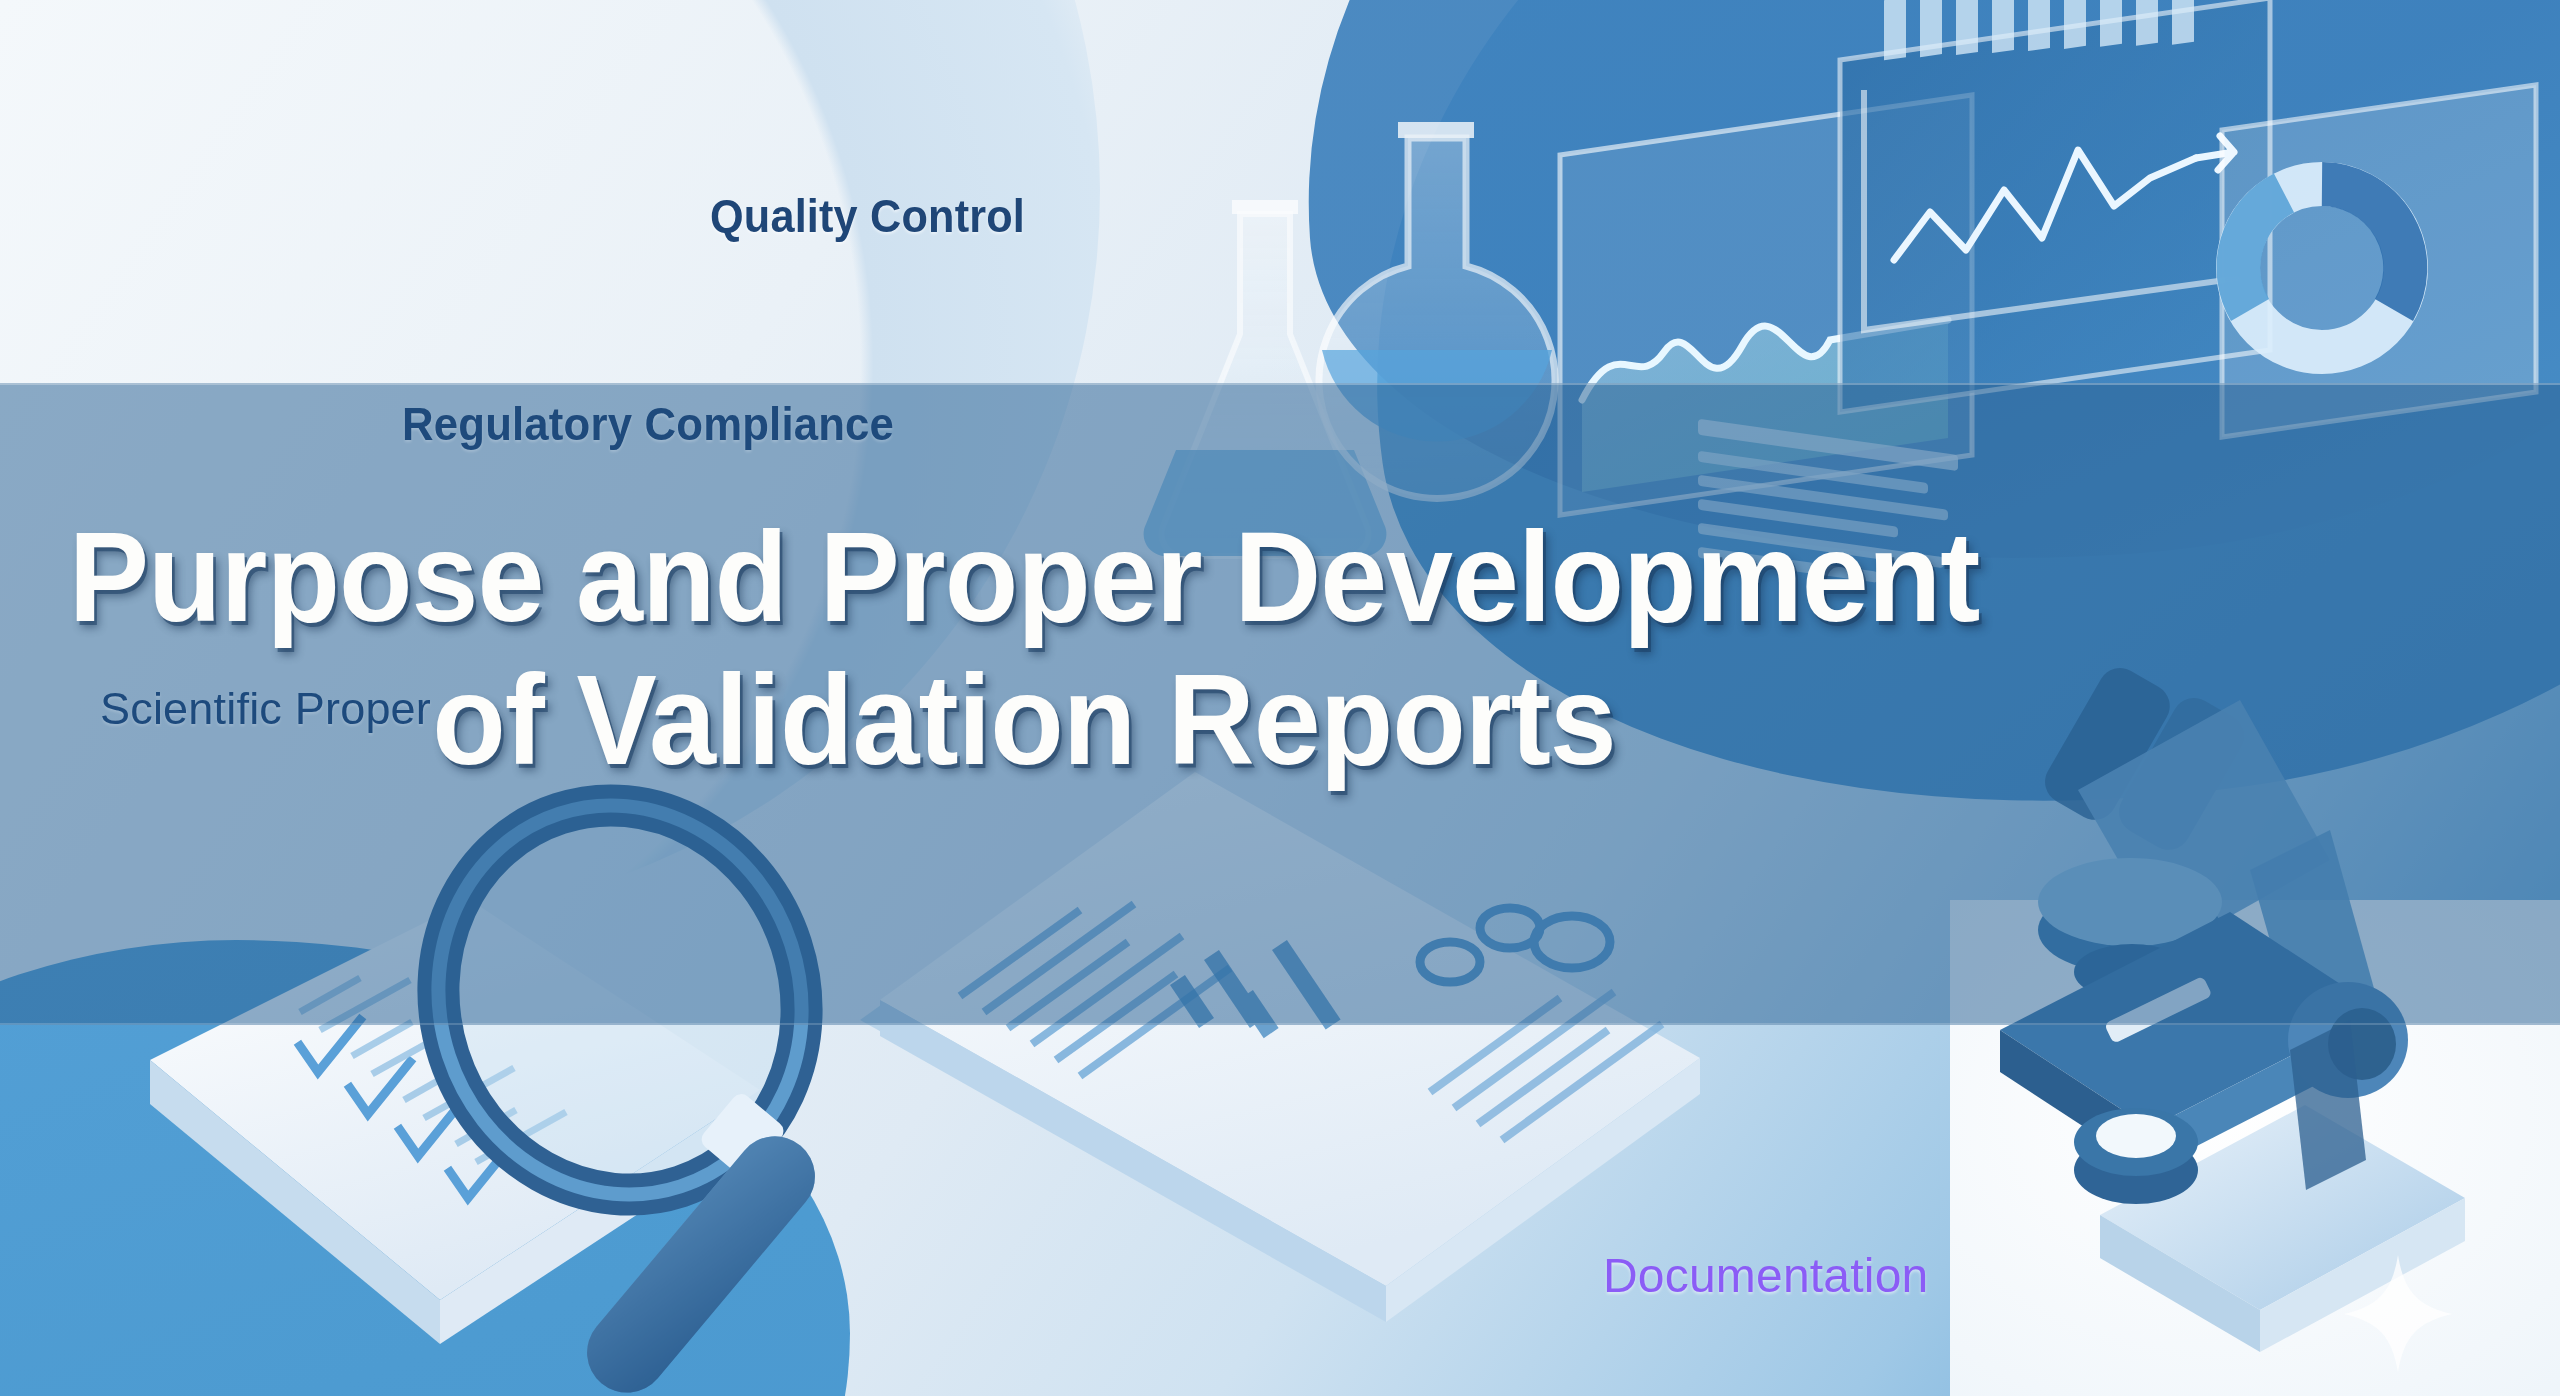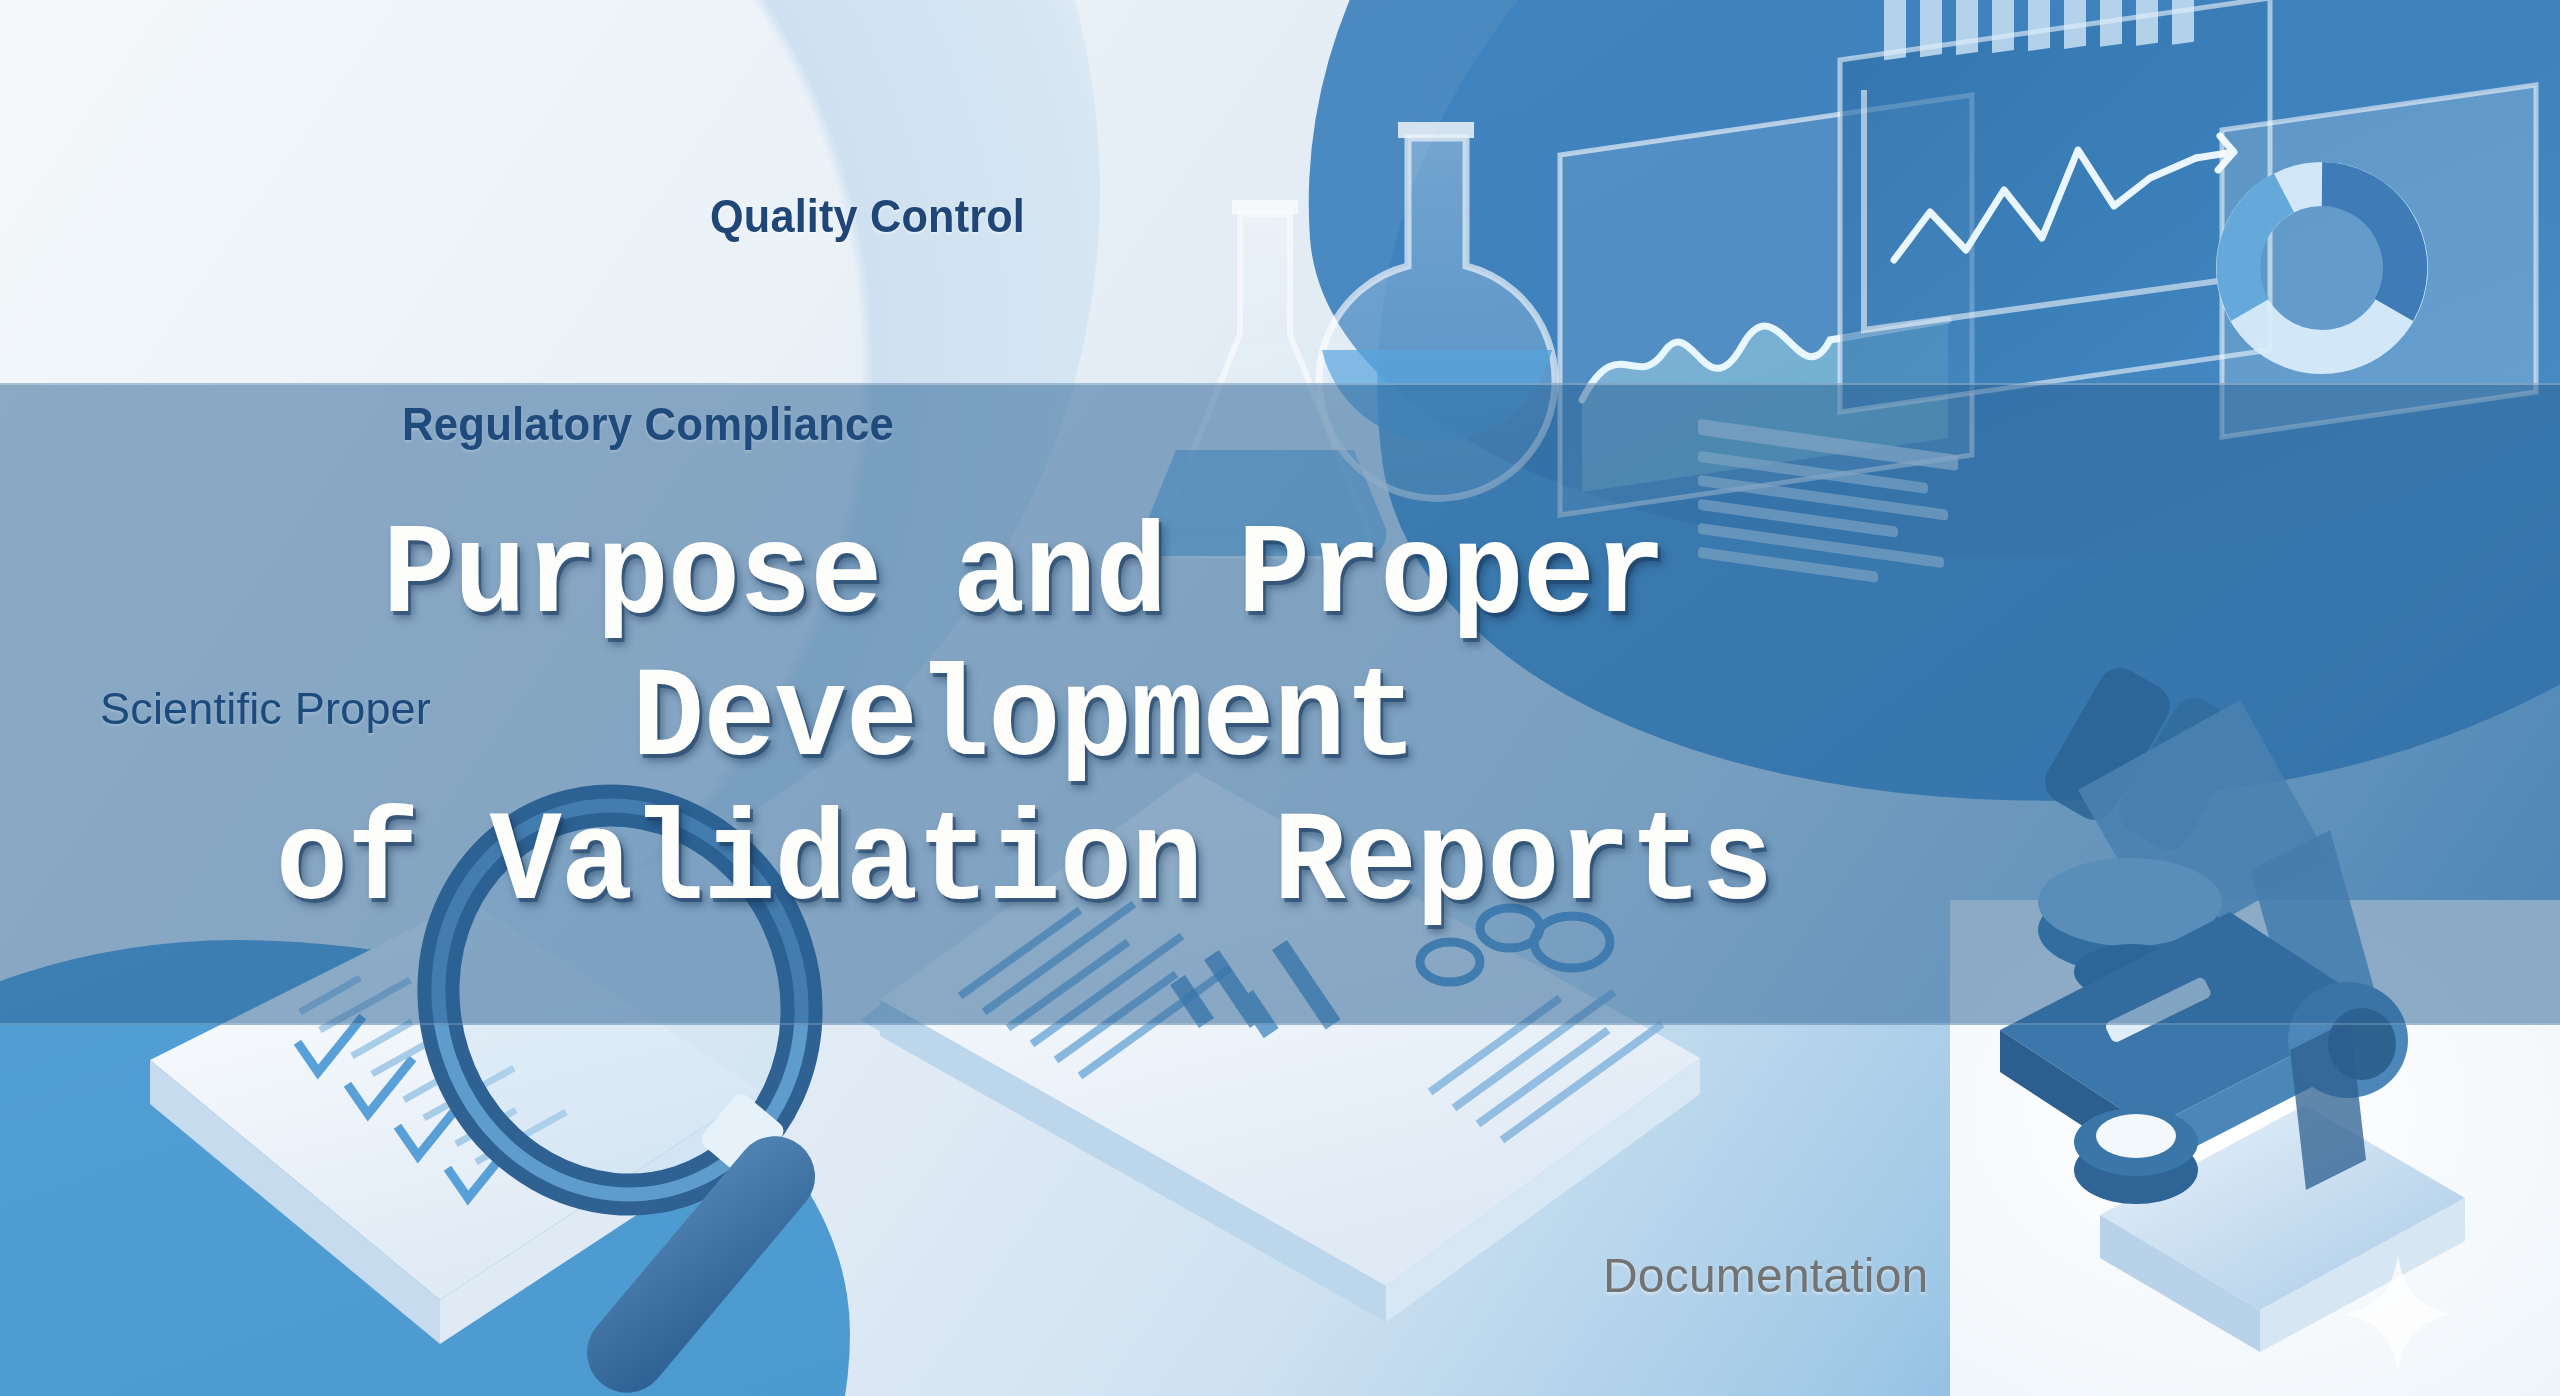--- a/index.html
+++ b/index.html
@@ -77,31 +77,31 @@
   }
   #kw-scientific{
     left:100px;top:683px;
     font-size:45px;font-weight:400;
     color:#1d4a7d;
     text-shadow:0 2px 3px rgba(255,255,255,.20);
   }
   #kw-documentation{
     left:1603px;top:1248px;
     font-size:48px;font-weight:400;
-    color:#737373;
+    color:#8b5cf6;
     text-shadow:0 2px 3px rgba(255,255,255,.5);
     text-align:right;
   }
 
   
   #title{
     position:absolute;
     left:0;top:505px;width:2048px;
     text-align:center;
-    font-family:Liberation Mono, monospace;
+    font-family:Liberation Sans, sans-serif;
     font-weight:700;
     color:#fdfdfb;
     font-size:128px;
     line-height:1.12;
     letter-spacing:-1px;
     text-shadow:
       3px 4px 0 rgba(27,62,100,.55),
       5px 7px 9px rgba(18,45,76,.45);
   }
   #title .ln{display:block;transform:scaleX(.94);}

